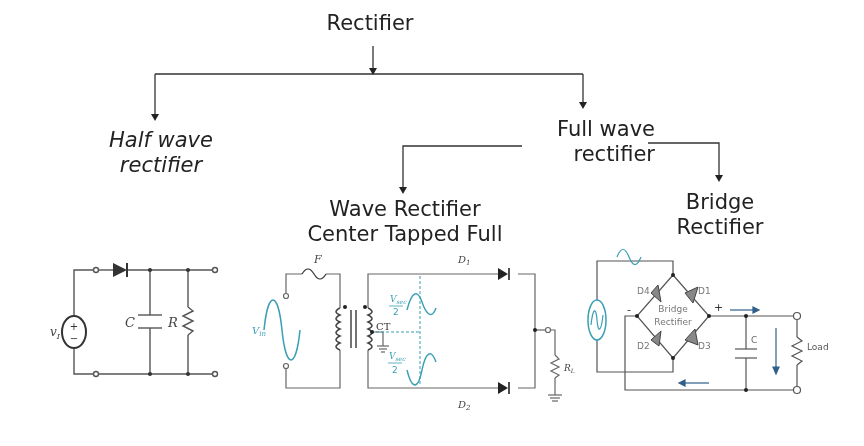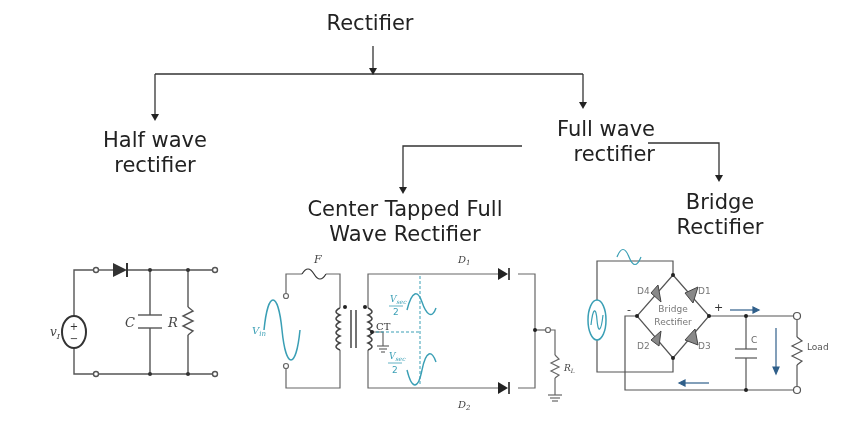--- a/index.html
+++ b/index.html
@@ -32,31 +32,31 @@
     <path d="M151,114 L159,114 L155,121 z"></path>
     <path d="M579,102 L587,102 L583,109 z"></path>
     <path d="M399,187 L407,187 L403,194 z"></path>
     <path d="M715,175 L723,175 L719,182 z"></path>
   </g>
 </svg>
 
 <div class="lbl" style="left:300px;top:11px;width:140px;">
   <span>Rectifier</span>
 </div>
-<div class="lbl" style="left:70px;top:128px;width:170px;">
+<div class="lbl" style="left:76px;top:128px;width:170px;font-style:italic;">
   <div>Half wave</div>
   <div>rectifier</div>
 </div>
 <div class="lbl" style="left:515px;top:117px;width:140px;text-align:right;">
   <div>Full wave</div>
   <div>rectifier</div>
 </div>
 <div class="lbl" style="left:280px;top:197px;width:250px;">
+  <div>Wave Rectifier</div>
   <div>Center Tapped Full</div>
-  <div>Wave Rectifier</div>
 </div>
 <div class="lbl" style="left:660px;top:190px;width:120px;">
   <div>Bridge</div>
   <div>Rectifier</div>
 </div>
 
 <svg class="ckt" style="left:40px;top:250px;" width="200" height="140" viewBox="0 0 200 140">
   <g stroke="#555" stroke-width="1.4" fill="none">
     <polyline points="34,70 34,20 54,20"></polyline>
     <polyline points="34,94 34,124 54,124"></polyline>

